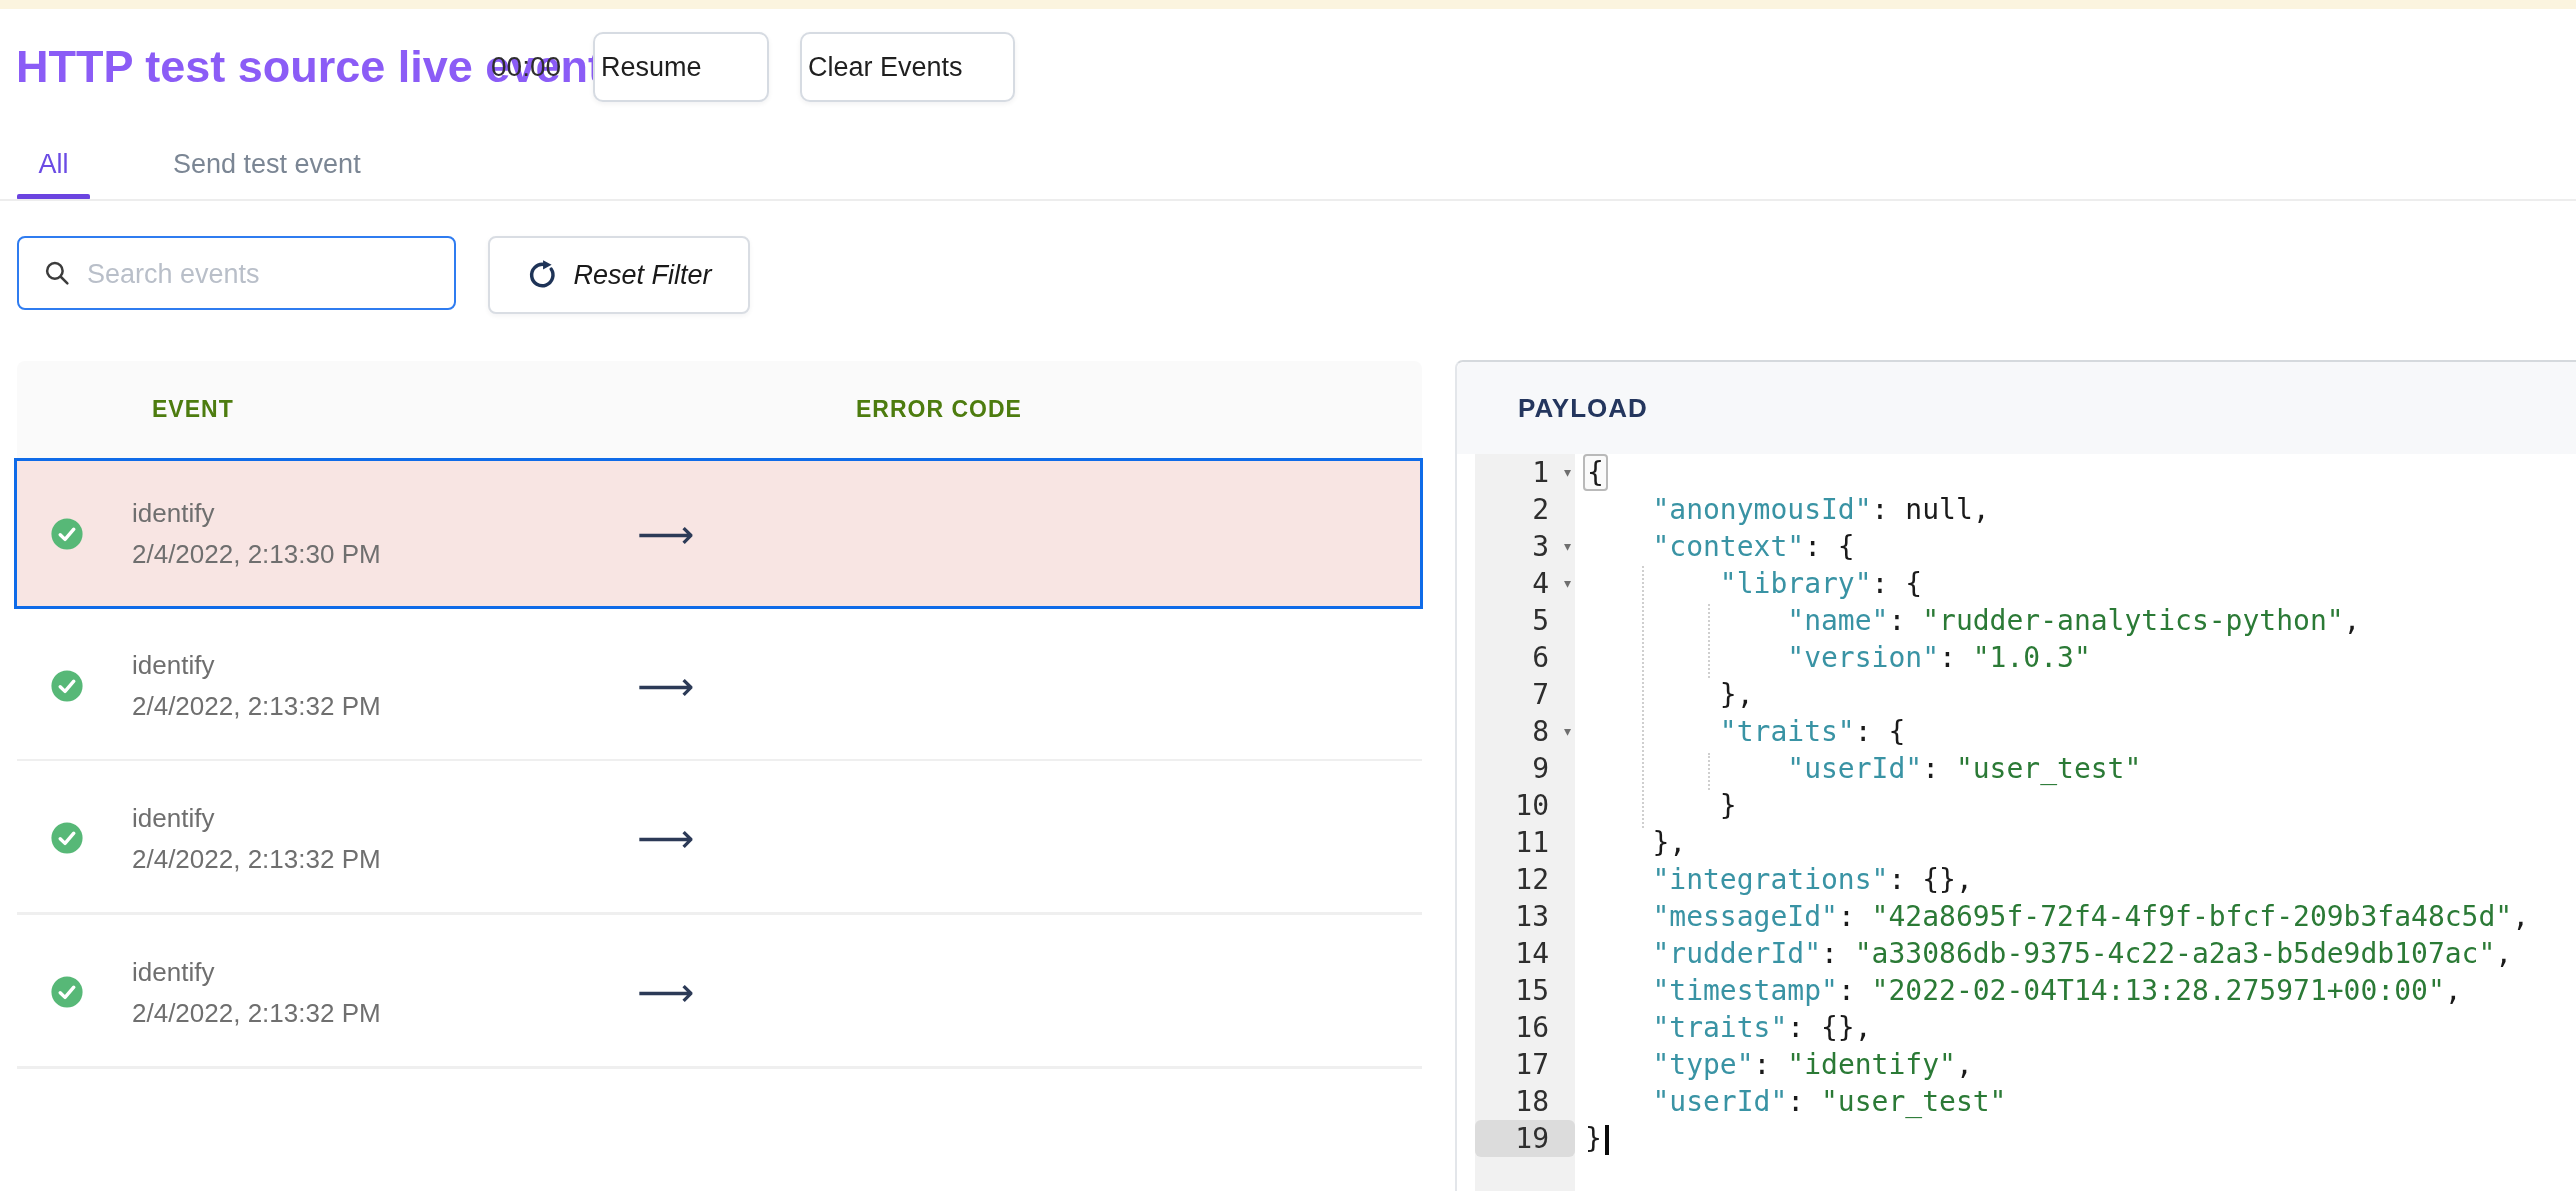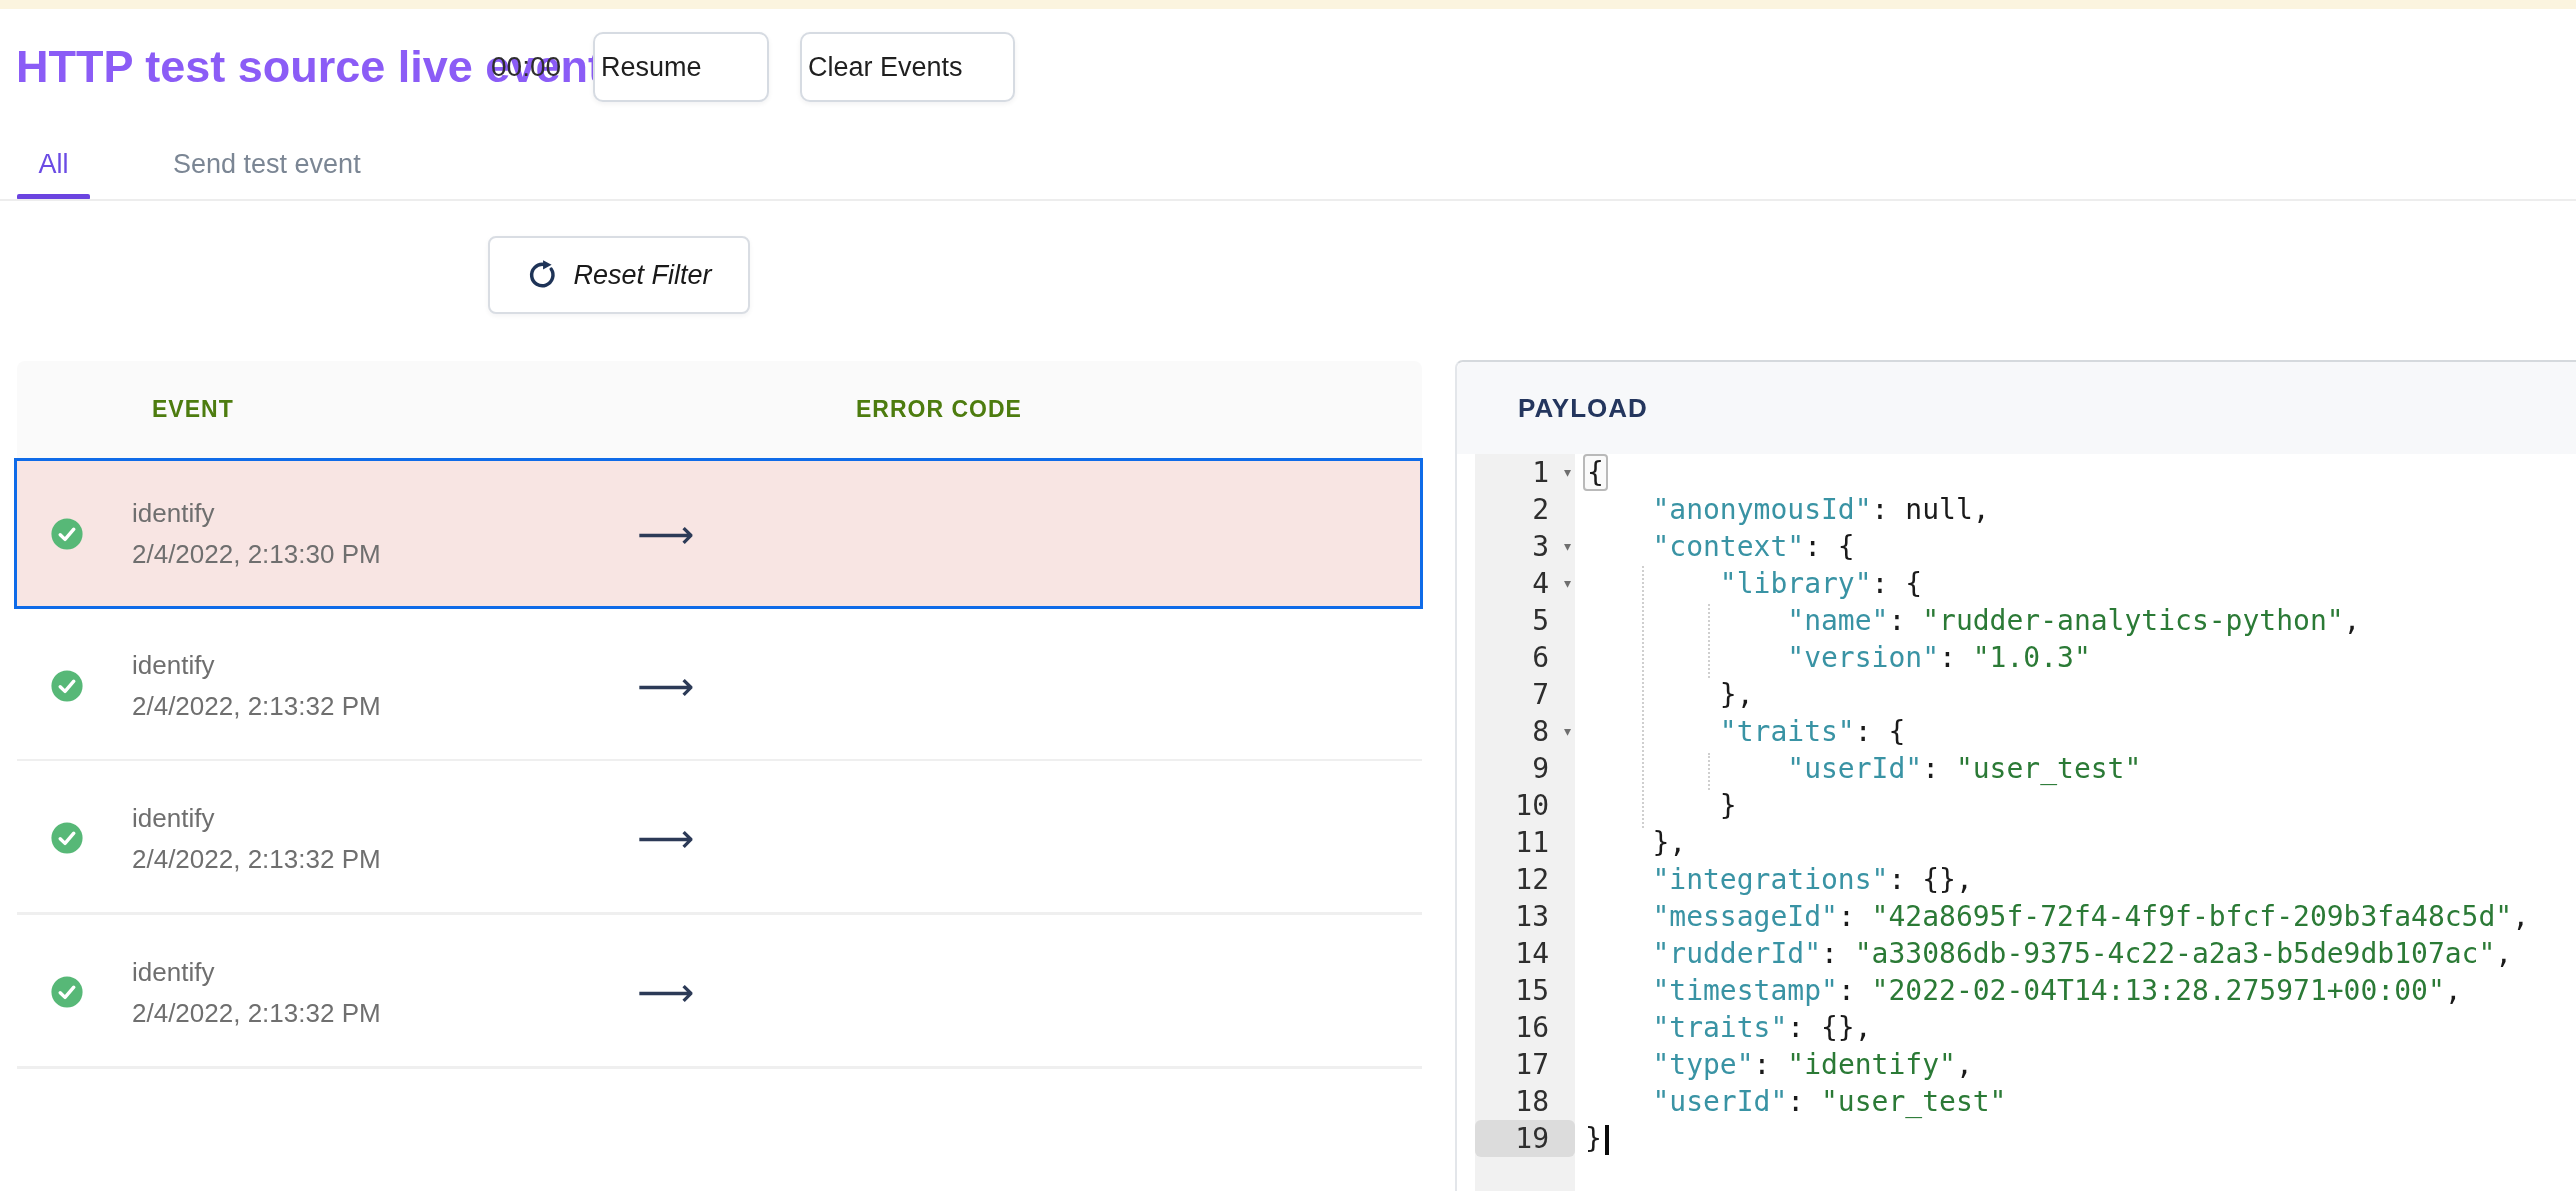--- a/index.html
+++ b/index.html
@@ -103,20 +103,27 @@
     <span>Clear Events</span>
   </button>
 
   <div>
     <div class="tab tab-all">All</div>
     <div class="tab tab-send">Send test event</div>
     <div class="ink-bar"></div>
   </div>
   <div class="tabs-divider"></div>
 
+  <div class="search-box">
+    <svg width="30" height="30" viewBox="0 0 24 24">
+      <circle cx="9.5" cy="9.5" r="6.2" fill="none" stroke="#3c3c3c" stroke-width="2"></circle>
+      <line x1="14.2" y1="14.2" x2="19.5" y2="19.5" stroke="#3c3c3c" stroke-width="2" stroke-linecap="round"></line>
+    </svg>
+    <input type="text" value="" placeholder="Search events" style="">
+  </div>
 
   <button class="btn-reset">
     <svg width="32" height="32" viewBox="0 0 24 24">
       <path d="M13 4.06 A8 8 0 1 0 18.9 7.6" fill="none" stroke="#1e3357" stroke-width="2.6" stroke-linecap="round"></path>
       <polygon points="12.8,0.9 19.2,4.3 12.8,7.8" fill="#1e3357"></polygon>
     </svg>
     <span>Reset Filter</span>
   </button>
 
   <div class="table-header">

